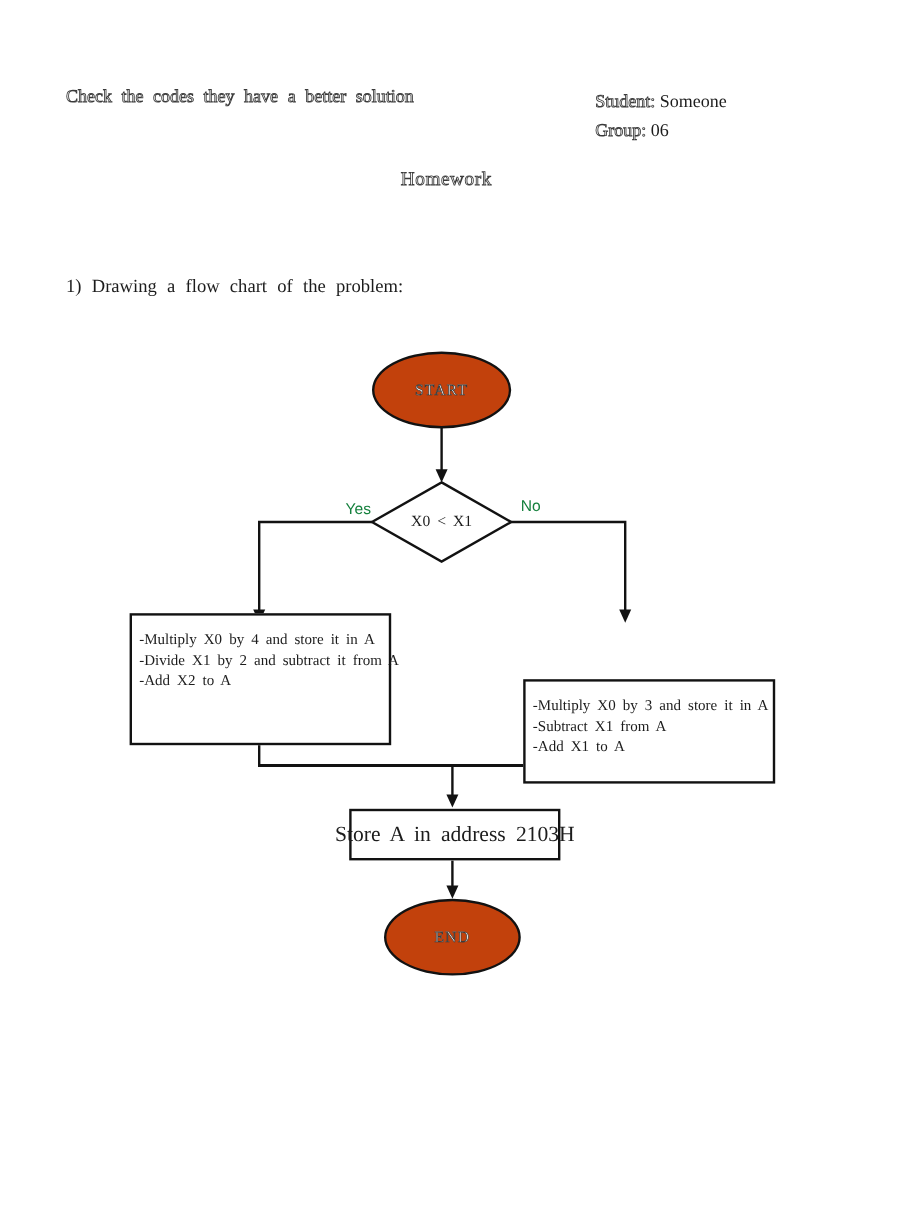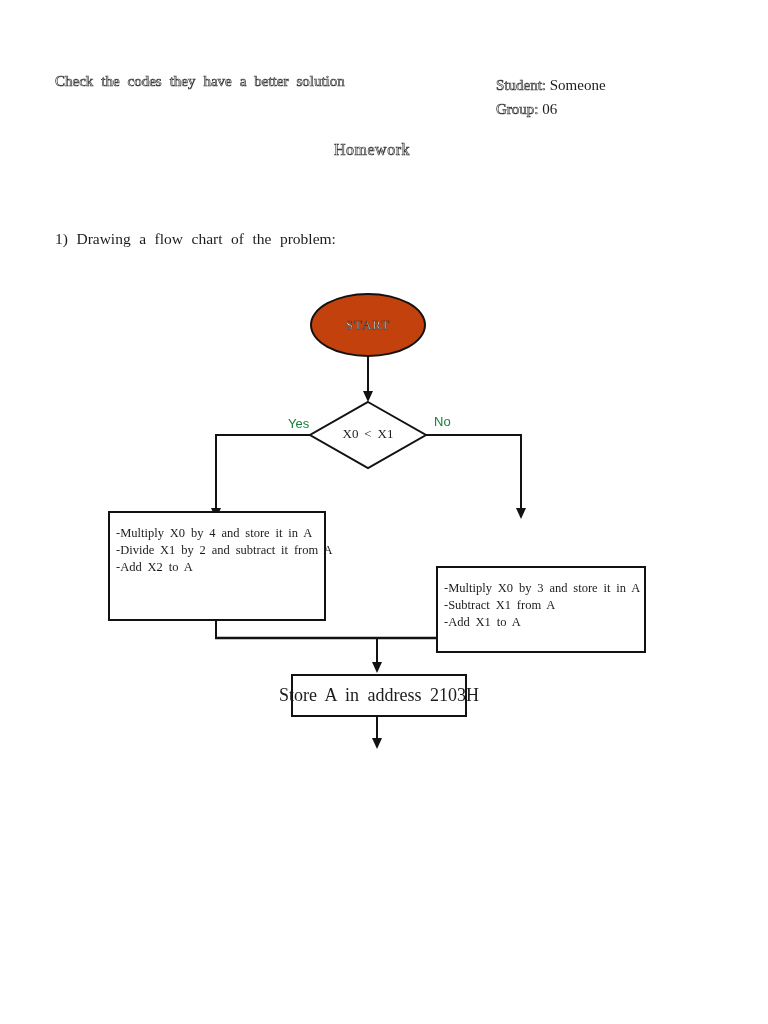--- a/index.html
+++ b/index.html
@@ -128,14 +128,17 @@
   <div class="pbox right">
     <div>-Multiply X0 by 3 and store it in A</div>
     <div>-Subtract X1 from A</div>
     <div>-Add X1 to A</div>
   </div>
 
   <div class="store-box">
     <span>Store A in address 2103H</span>
   </div>
 
+  <div class="ellipse end">
+    <span class="hollow-sm">END</span>
+  </div>
 
 </div>
 
 </body></html>

